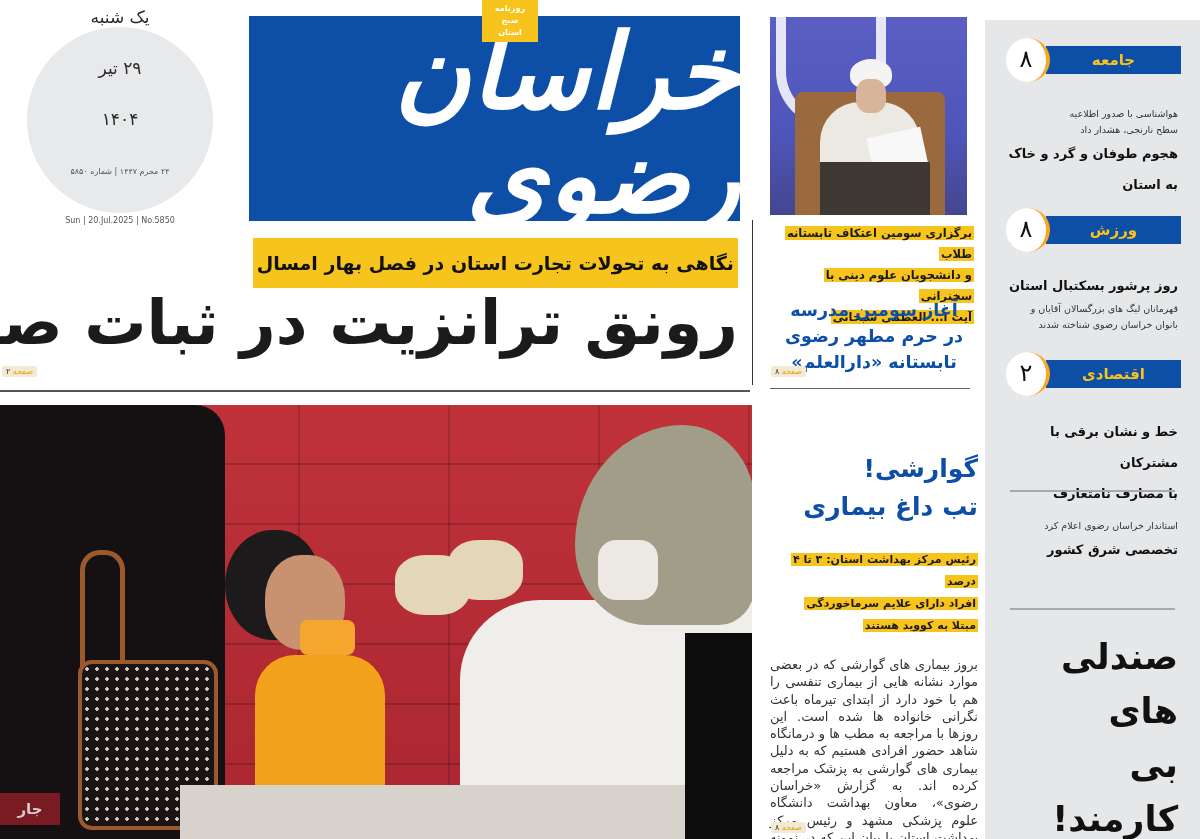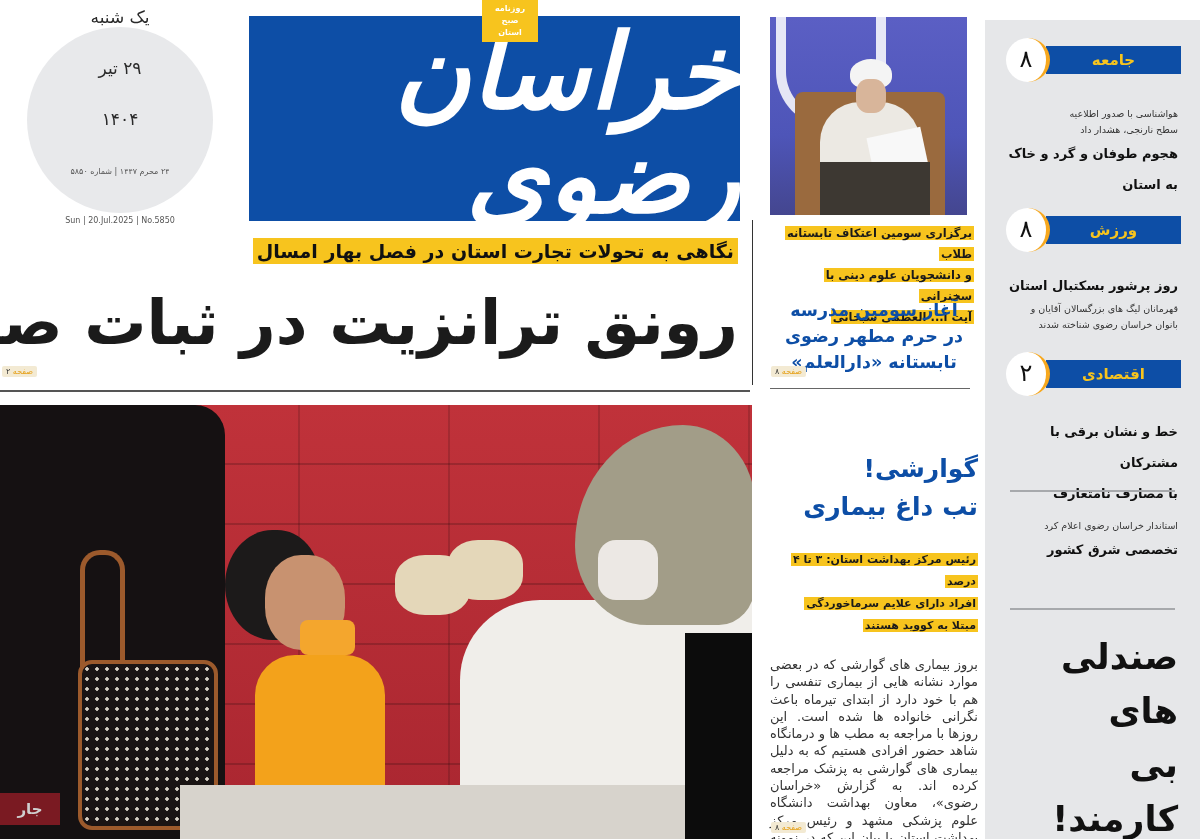--- a/index.html
+++ b/index.html
@@ -28,21 +28,21 @@
   }
   .tagline {
     position: absolute; left: 482px; top: 0; width: 56px; height: 42px;
     background: #f7c41e; color: #ffffff; font-size: 8px; line-height: 12px;
     text-align: center; direction: rtl; padding-top: 3px; font-weight: bold;
   }
 
   
   .kicker {
     position: absolute; right: 462px; top: 238px; background: #f7c41e;
-    font-size: 19px; font-weight: bold; padding: 2px 4px; direction: rtl; color: #111;
+    font-size: 19px; font-weight: bold; padding: 14px 4px; direction: rtl; color: #111;
     white-space: nowrap;
   }
   .main-headline {
     position: absolute; right: 462px; top: 286px; font-size: 62px; font-weight: 900;
     direction: rtl; color: #1b1b1b; white-space: nowrap; letter-spacing: -2px; font-family: "DejaVu Sans", sans-serif;
   }
   .page-ref {
     position: absolute; font-size: 8px; color: #333; background: #f3ead3;
     padding: 1px 4px; direction: rtl; border-radius: 2px;
   }

